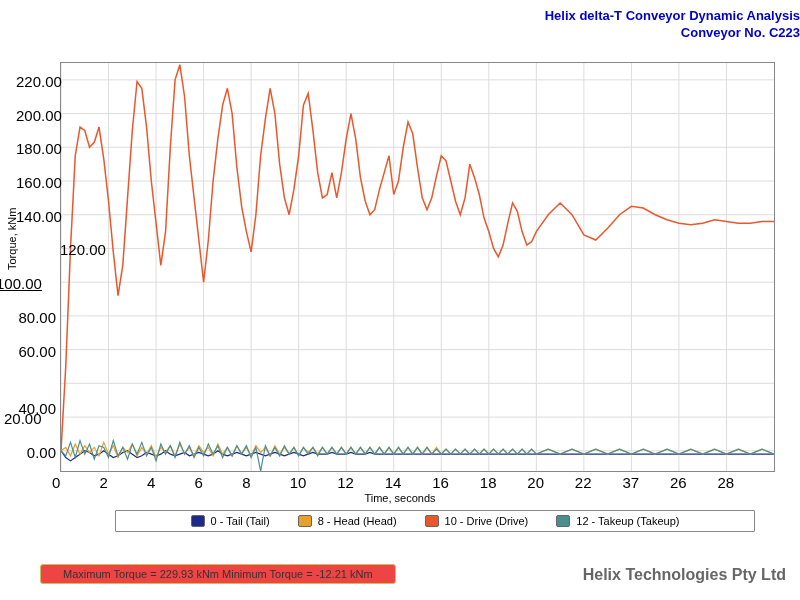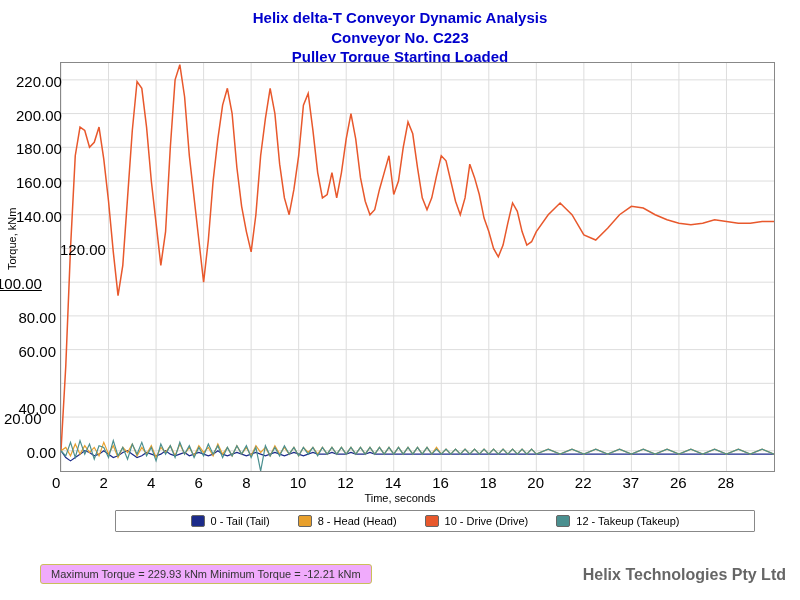--- a/index.html
+++ b/index.html
@@ -1,38 +1,37 @@
 <!DOCTYPE html>
 <html><head>
 <meta charset="utf-8">
 <style>
   html,body{margin:0;padding:0;font-family:Arial,Helvetica,sans-serif;font-size:11px;background:#fff;overflow:hidden}
   .wrap{position:relative;width:800px;height:600px;background:#fff}
-  .title{position:absolute;left:0;right:0;top:8px;text-align:center;color:#0000cc;font-size:15px;font-weight:bold;line-height:1.3}
+  .title{position:absolute;left:0;right:0;top:8px;text-align:right;color:#0000cc;font-size:13px;font-weight:bold;line-height:1.3}
   .title div{font-weight:bold}
   .ylabel{position:absolute;left:6px;top:270px;transform:rotate(-90deg);transform-origin:left top;color:#000;font-size:11px}
   .xlabel{position:absolute;left:0;right:0;top:492px;text-align:center;color:#000;font-size:11px}
   .plot{position:absolute;left:60px;top:62px;width:715px;height:410px;border:1px solid #888;background:#fff;box-sizing:border-box}
   .tick{position:absolute;color:#000;font-size:15px}
   .legend-box{position:absolute;left:115px;right:45px;top:510px;border:1px solid #888;border-radius:1px;height:20px;display:flex;align-items:center;justify-content:center;gap:28px;background:#fff}
   .legend-item{display:flex;align-items:center;gap:6px}
   .swatch{width:12px;height:10px;border:1px solid #666;border-radius:2px}
-  .status{position:absolute;left:40px;bottom:16px;background:#f0abfc;border:1px solid #cabf5a;border-radius:3px;padding:3px 10px;font-size:11px;color:#333}
+  .status{position:absolute;left:40px;bottom:16px;background:#ef4444;border:1px solid #cabf5a;border-radius:3px;padding:3px 22px;font-size:11px;color:#333}
   .footer{position:absolute;right:14px;bottom:16px;color:#666;font-size:16px;font-weight:bold}
   svg{display:block}
 </style>
 </head>
 <body>
 
 <div class="wrap">
 
   <div class="title">
     <div>Helix delta-T Conveyor Dynamic Analysis</div>
     <div>Conveyor No. C223</div>
-    <div>Pulley Torque Starting Loaded</div>
   </div>
 
   <div class="ylabel">Torque, kNm</div>
   <div class="xlabel">Time, seconds</div>
 
   <div class="plot">
     <svg id="plotsvg" width="713" height="408">
         <line x1="0" y1="0" x2="0" y2="408" stroke="#ddd" stroke-width="1"></line>
         <line x1="47.53333333333333" y1="0" x2="47.53333333333333" y2="408" stroke="#ddd" stroke-width="1"></line>
         <line x1="95.06666666666666" y1="0" x2="95.06666666666666" y2="408" stroke="#ddd" stroke-width="1"></line>

